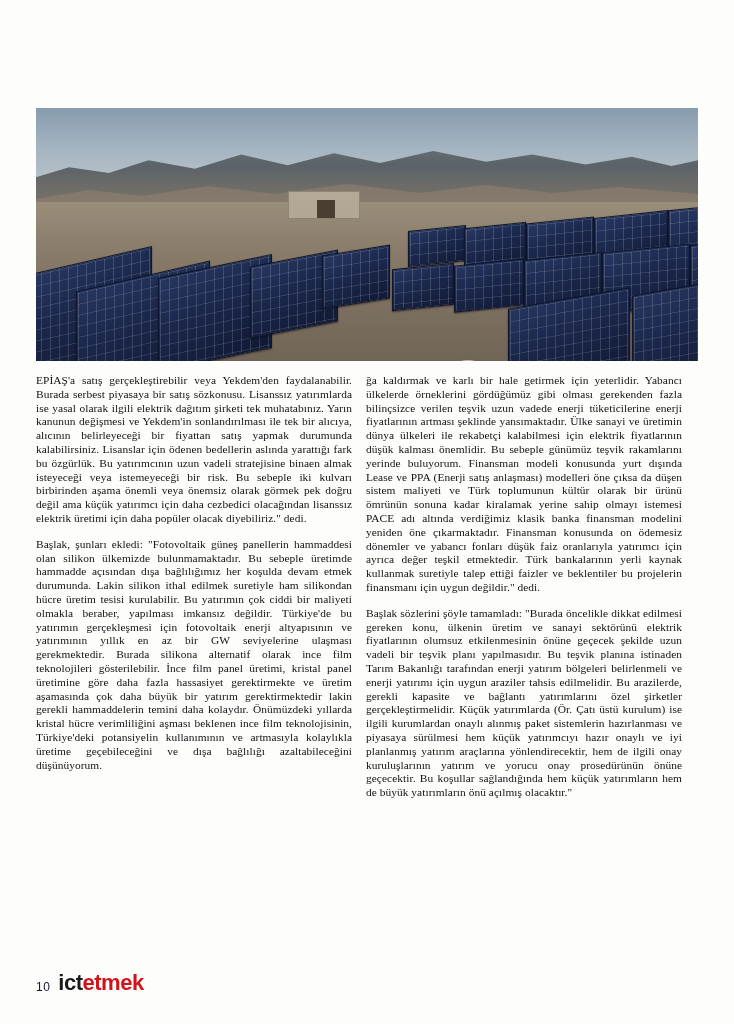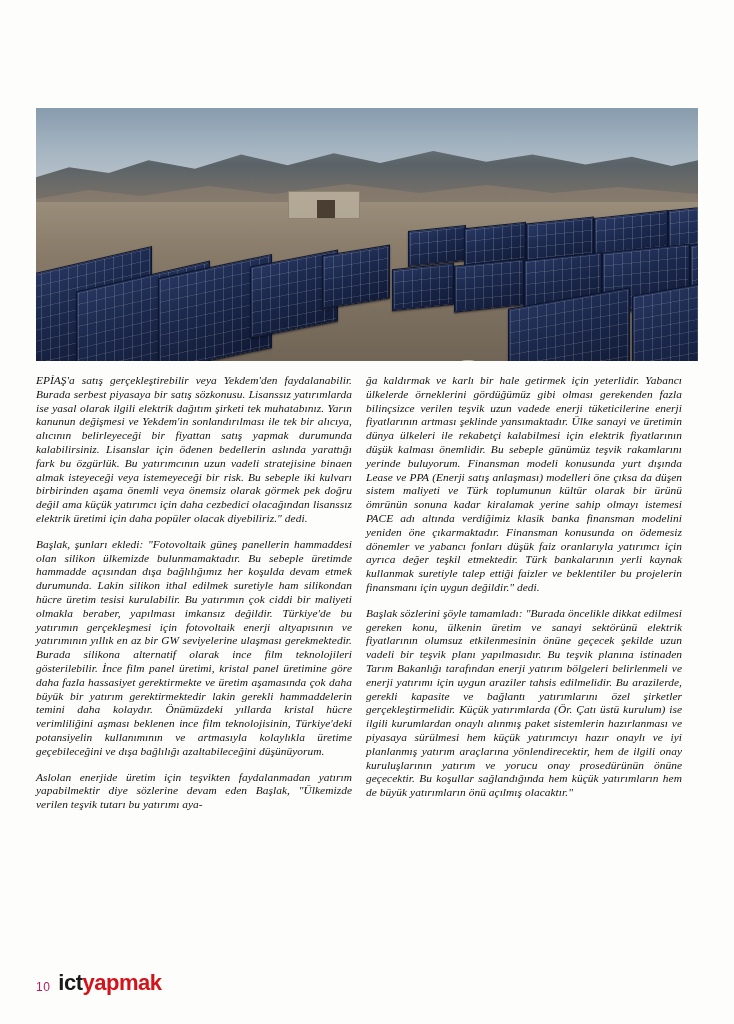--- a/index.html
+++ b/index.html
@@ -102,36 +102,35 @@
     line-height: 13.8px;
     text-align: justify;
     color: #111;
     letter-spacing: 0.05px;
   }
   .col-left { left: 36px; }
   .col-right { left: 366px; }
   .col p {
     margin: 0 0 12px 0;
     text-indent: 0;
-    font-style: italic;
   }
 
   
   .footer {
     position: absolute;
     left: 36px;
     bottom: 28px;
     display: flex;
     align-items: flex-end;
     gap: 8px;
   }
   .page-num {
     font-family: "Liberation Sans", sans-serif;
     font-size: 12px;
-    color: #be185d;
+    color: #0f172a;
     letter-spacing: 0.5px;
     padding-bottom: 2px;
   }
   .logo {
     display: flex;
     align-items: flex-end;
     font-family: "Liberation Sans", sans-serif;
     font-weight: bold;
     font-size: 22px;
     letter-spacing: -0.5px;
@@ -175,29 +174,28 @@
     <div class="panel" style="left:596px; top:176px; width:130px; height:96px; transform:skewY(-10deg);"></div>
 
     <div class="pedestal" style="left:420px; top:252px; width:24px; height:16px;"></div>
 
     <div class="photo-shade"></div>
   </div>
 
   <div class="col col-left">
     <p>EPİAŞ'a satış gerçekleştirebilir veya Yekdem'den faydalanabilir. Burada serbest piyasaya bir satış sözkonusu. Lisanssız yatırımlarda ise yasal olarak ilgili elektrik dağıtım şirketi tek muhatabınız. Yarın kanunun değişmesi ve Yekdem'in sonlandırılması ile tek bir alıcıya, alıcının belirleyeceği bir fiyattan satış yapmak durumunda kalabilirsiniz. Lisanslar için ödenen bedellerin aslında yarattığı fark bu özgürlük. Bu yatırımcının uzun vadeli stratejisine binaen almak isteyeceği veya istemeyeceği bir risk. Bu sebeple iki kulvarı birbirinden aşama önemli veya önemsiz olarak görmek pek doğru değil ama küçük yatırımcı için daha cezbedici olacağından lisanssız elektrik üretimi için daha popüler olacak diyebiliriz." dedi.</p>
     <p>Başlak, şunları ekledi: "Fotovoltaik güneş panellerin hammaddesi olan silikon ülkemizde bulunmamaktadır. Bu sebeple üretimde hammadde açısından dışa bağlılığımız her koşulda devam etmek durumunda. Lakin silikon ithal edilmek suretiyle ham silikondan hücre üretim tesisi kurulabilir. Bu yatırımın çok ciddi bir maliyeti olmakla beraber, yapılması imkansız değildir. Türkiye'de bu yatırımın gerçekleşmesi için fotovoltaik enerji altyapısının ve yatırımının yıllık en az bir GW seviyelerine ulaşması gerekmektedir. Burada silikona alternatif olarak ince film teknolojileri gösterilebilir. İnce film panel üretimi, kristal panel üretimine göre daha fazla hassasiyet gerektirmekte ve üretim aşamasında çok daha büyük bir yatırım gerektirmektedir lakin gerekli hammaddelerin temini daha kolaydır. Önümüzdeki yıllarda kristal hücre verimliliğini aşması beklenen ince film teknolojisinin, Türkiye'deki potansiyelin kullanımının ve artmasıyla kolaylıkla üretime geçebileceğini ve dışa bağlılığı azaltabileceğini düşünüyorum.</p>
-    <p>Aslolan enerjide üretim için teşvikten faydalanmadan yatırım yapabilmektir diye sözlerine devam eden Başlak, "Ülkemizde verilen teşvik tutarı bu yatırımı aya-</p>
   </div>
 
   <div class="col col-right">
     <p>ğa kaldırmak ve karlı bir hale getirmek için yeterlidir. Yabancı ülkelerde örneklerini gördüğümüz gibi olması gerekenden fazla bilinçsizce verilen teşvik uzun vadede enerji tüketicilerine enerji fiyatlarının artması şeklinde yansımaktadır. Ülke sanayi ve üretimin dünya ülkeleri ile rekabetçi kalabilmesi için elektrik fiyatlarının düşük kalması önemlidir. Bu sebeple günümüz teşvik rakamlarını yerinde buluyorum. Finansman modeli konusunda yurt dışında Lease ve PPA (Enerji satış anlaşması) modelleri öne çıksa da düşen sistem maliyeti ve Türk toplumunun kültür olarak bir ürünü ömrünün sonuna kadar kiralamak yerine sahip olmayı istemesi PACE adı altında verdiğimiz klasik banka finansman modelini yeniden öne çıkarmaktadır. Finansman konusunda on ödemesiz dönemler ve yabancı fonları düşük faiz oranlarıyla yatırımcı için ayrıca değer teşkil etmektedir. Türk bankalarının yerli kaynak kullanmak suretiyle talep ettiği faizler ve beklentiler bu projelerin finansmanı için uygun değildir." dedi.</p>
     <p>Başlak sözlerini şöyle tamamladı: "Burada öncelikle dikkat edilmesi gereken konu, ülkenin üretim ve sanayi sektörünü elektrik fiyatlarının olumsuz etkilenmesinin önüne geçecek şekilde uzun vadeli bir teşvik planı yapılmasıdır. Bu teşvik planına istinaden Tarım Bakanlığı tarafından enerji yatırım bölgeleri belirlenmeli ve enerji yatırımı için uygun araziler tahsis edilmelidir. Bu arazilerde, gerekli kapasite ve bağlantı yatırımlarını özel şirketler gerçekleştirmelidir. Küçük yatırımlarda (Ör. Çatı üstü kurulum) ise ilgili kurumlardan onaylı alınmış paket sistemlerin hazırlanması ve piyasaya sürülmesi hem küçük yatırımcıyı hazır onaylı ve iyi planlanmış yatırım araçlarına yönlendirecektir, hem de ilgili onay kuruluşlarının yatırım ve yorucu onay prosedürünün önüne geçecektir. Bu koşullar sağlandığında hem küçük yatırımların hem de büyük yatırımların önü açılmış olacaktır."</p>
   </div>
 
   <div class="footer">
     <span class="page-num">10</span>
     <span class="logo">
       <span class="ict">ict</span>
-        <span class="enerji">yapmak</span>
+        <span class="enerji">etmek</span>
     </span>
   </div>
 
 </div>
 
 </body></html>

